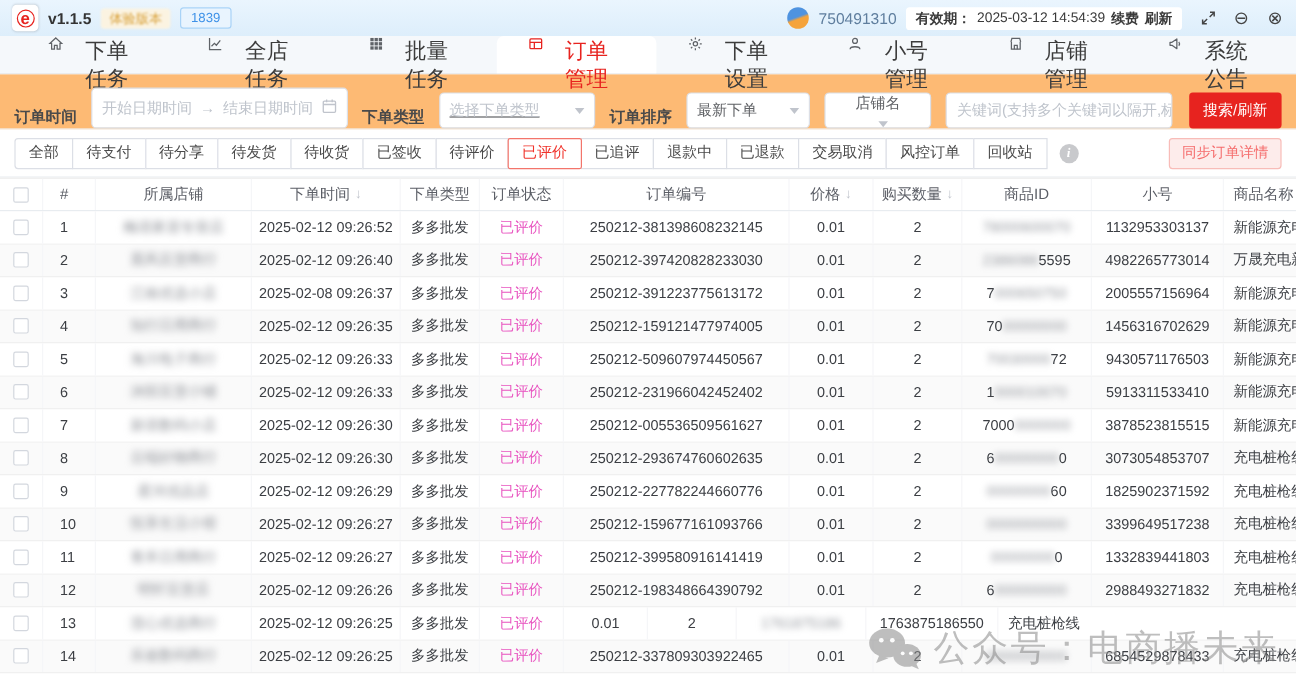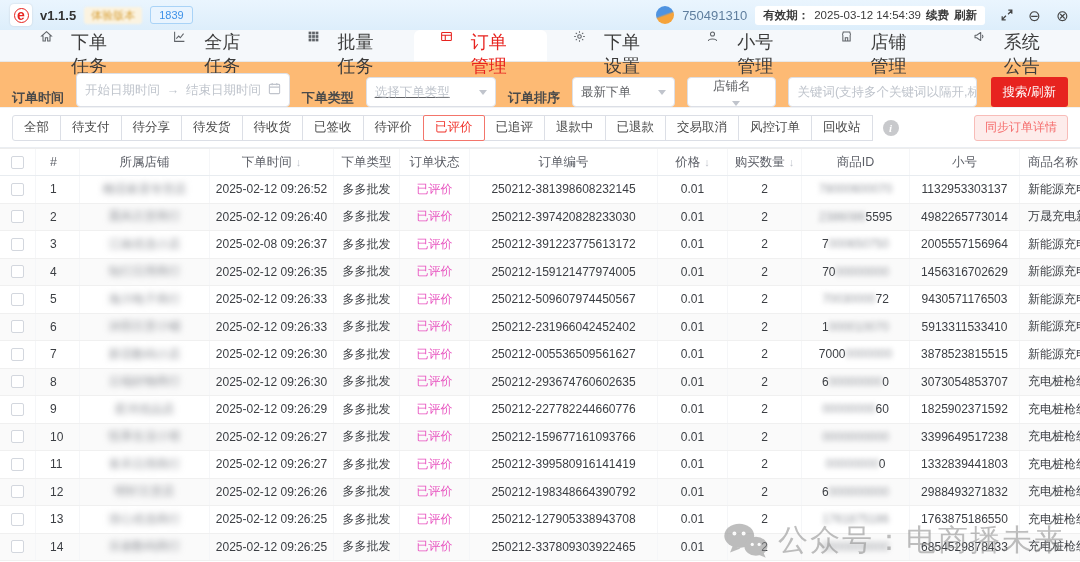--- a/index.html
+++ b/index.html
@@ -570,21 +570,20 @@
           </div>
           <div class="td c-idx">13</div>
           <div class="td c-shop">
             <span class="blur-txt">澄心优选商行</span>
           </div>
           <div class="td c-time">2025-02-12 09:26:25</div>
           <div class="td c-type">多多批发</div>
           <div class="td c-status">
             <span class="status-pink">已评价</span>
           </div>
-          <div class="td c-order">250212-127905338943708</div>
           <div class="td c-price">0.01</div>
           <div class="td c-qty">2</div>
           <div class="td c-pid">
             <span class="blur-d">1761875186</span>
           </div>
           <div class="td c-sub">1763875186550</div>
           <div class="td c-name">充电桩枪线</div>
         </div>
         <div class="tr even">
           <div class="td c-check">

